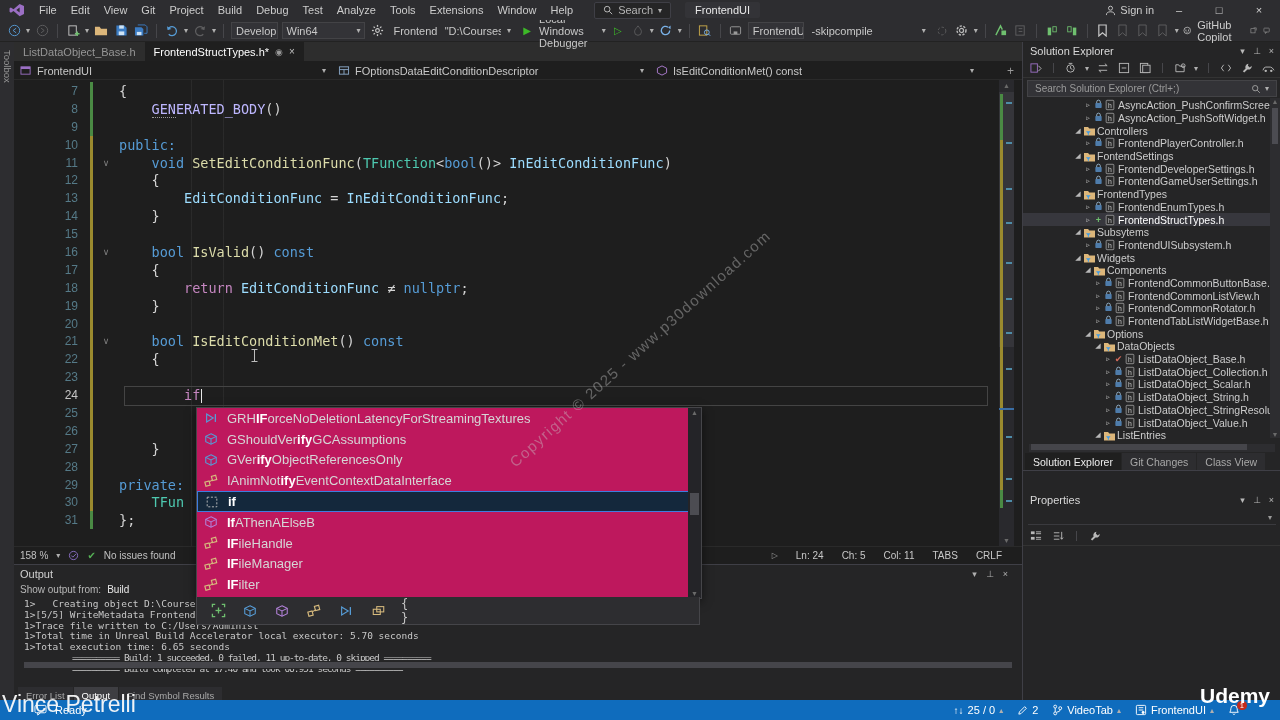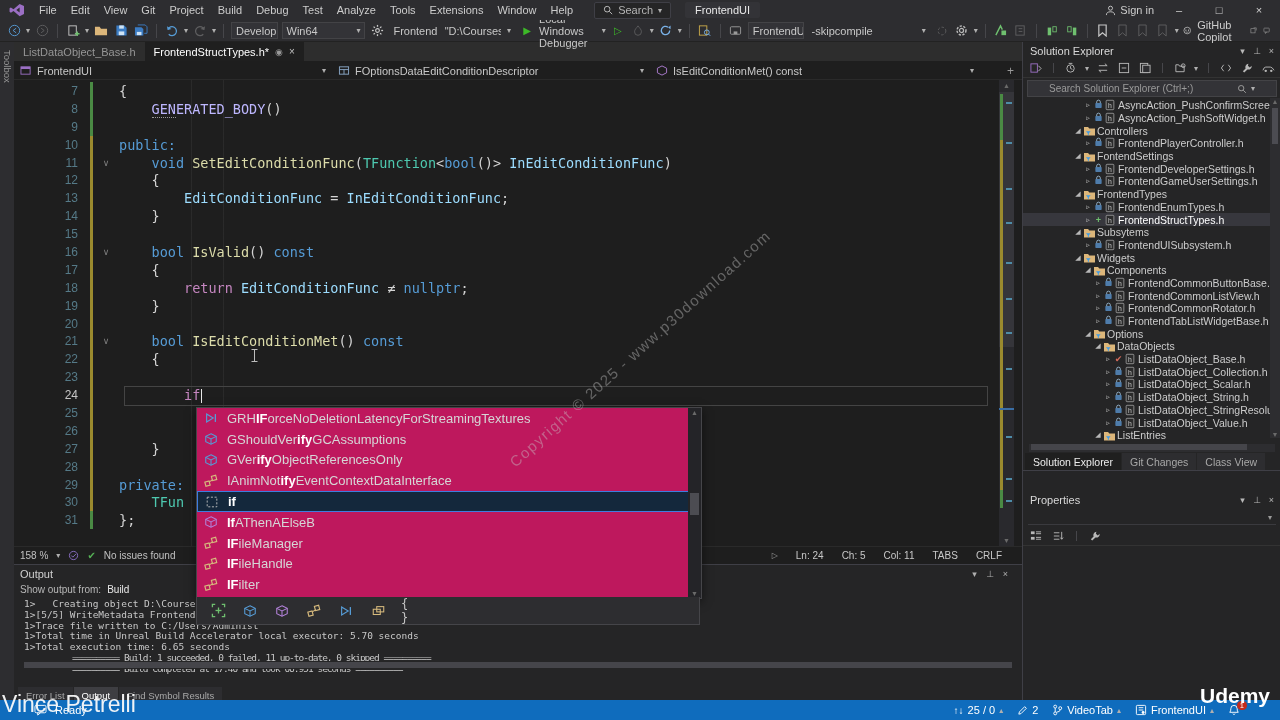--- a/index.html
+++ b/index.html
@@ -100,21 +100,21 @@
   .fi{width:18px;height:18px;display:flex;align-items:center;justify-content:center;}
   .fbraces{color:#c5c5c5;font-size:12px;font-family:"DejaVu Sans Mono",monospace;}
   
   #rightcol{position:absolute;left:1022px;top:42px;width:258px;height:658px;background:#252526;
             border-left:1px solid #3f3f46;font-size:11px;}
   .phead{height:17px;display:flex;align-items:center;padding:0 7px;color:#d8d8d8;}
   .phead .icons{margin-left:auto;display:flex;gap:8px;font-size:9px;color:#b8b8b8;}
   #setoolbar{height:18px;display:flex;align-items:center;gap:7px;padding:0 6px;border-bottom:1px solid #333;}
   .sei{width:14px;height:14px;display:flex;align-items:center;justify-content:center;}
   #sesearch{height:15px;margin:2px 4px;background:#333337;border:1px solid #434346;display:flex;
-            align-items:center;font-size:10px;color:#9a9a9a;padding:0 21px;gap:4px;}
+            align-items:center;font-size:10px;color:#9a9a9a;padding:0 7px;gap:4px;}
   #sesearch .mag{margin-left:auto;}
   #tree{height:344px;overflow:hidden;position:relative;}
   .trow{display:flex;align-items:center;height:12.7px;font-size:10.5px;color:#cccccc;white-space:nowrap;}
   .trow.sel{background:#37373d;color:#fff;}
   .trow .arrow{width:10px;font-size:7px;color:#b8b8b8;text-align:center;flex:0 0 auto;}
   .trow .badge{width:11px;font-size:9px;text-align:center;flex:0 0 auto;}
   .badge.plus{color:#6fc06f;font-weight:bold;} .badge.check{color:#d16a5a;}
   .trow .ticon{width:14px;height:12px;flex:0 0 auto;display:flex;align-items:center;}
   #sehscroll{height:8px;margin:1px 6px;background:#2d2d30;}
   #sehscroll div{height:6px;width:88%;margin:1px 2px;background:#45454a;}
@@ -1251,33 +1251,33 @@
         <div class="prow">
           <span class="picon">
             <svg width="14" height="14" viewBox="0 0 16 16">
               <g stroke="#d7ba7d" fill="none" stroke-width="1.3">
                 <rect x="1.5" y="8.5" width="5" height="5" transform="rotate(-15 4 11)"></rect>
                 <rect x="9" y="2" width="5" height="5" transform="rotate(-15 11.5 4.5)"></rect>
                 <line x1="6" y1="9" x2="10" y2="6.5"></line>
               </g>
             </svg>
           </span>
-          <span><b>IF</b><span>ileManager</span></span>
+          <span><b>IF</b><span>ileHandle</span></span>
         </div>
         <div class="prow">
           <span class="picon">
             <svg width="14" height="14" viewBox="0 0 16 16">
               <g stroke="#d7ba7d" fill="none" stroke-width="1.3">
                 <rect x="1.5" y="8.5" width="5" height="5" transform="rotate(-15 4 11)"></rect>
                 <rect x="9" y="2" width="5" height="5" transform="rotate(-15 11.5 4.5)"></rect>
                 <line x1="6" y1="9" x2="10" y2="6.5"></line>
               </g>
             </svg>
           </span>
-          <span><b>IF</b><span>ileHandle</span></span>
+          <span><b>IF</b><span>ileManager</span></span>
         </div>
         <div class="prow">
           <span class="picon">
             <svg width="14" height="14" viewBox="0 0 16 16">
               <g stroke="#d7ba7d" fill="none" stroke-width="1.3">
                 <rect x="1.5" y="8.5" width="5" height="5" transform="rotate(-15 4 11)"></rect>
                 <rect x="9" y="2" width="5" height="5" transform="rotate(-15 11.5 4.5)"></rect>
                 <line x1="6" y1="9" x2="10" y2="6.5"></line>
               </g>
             </svg>

